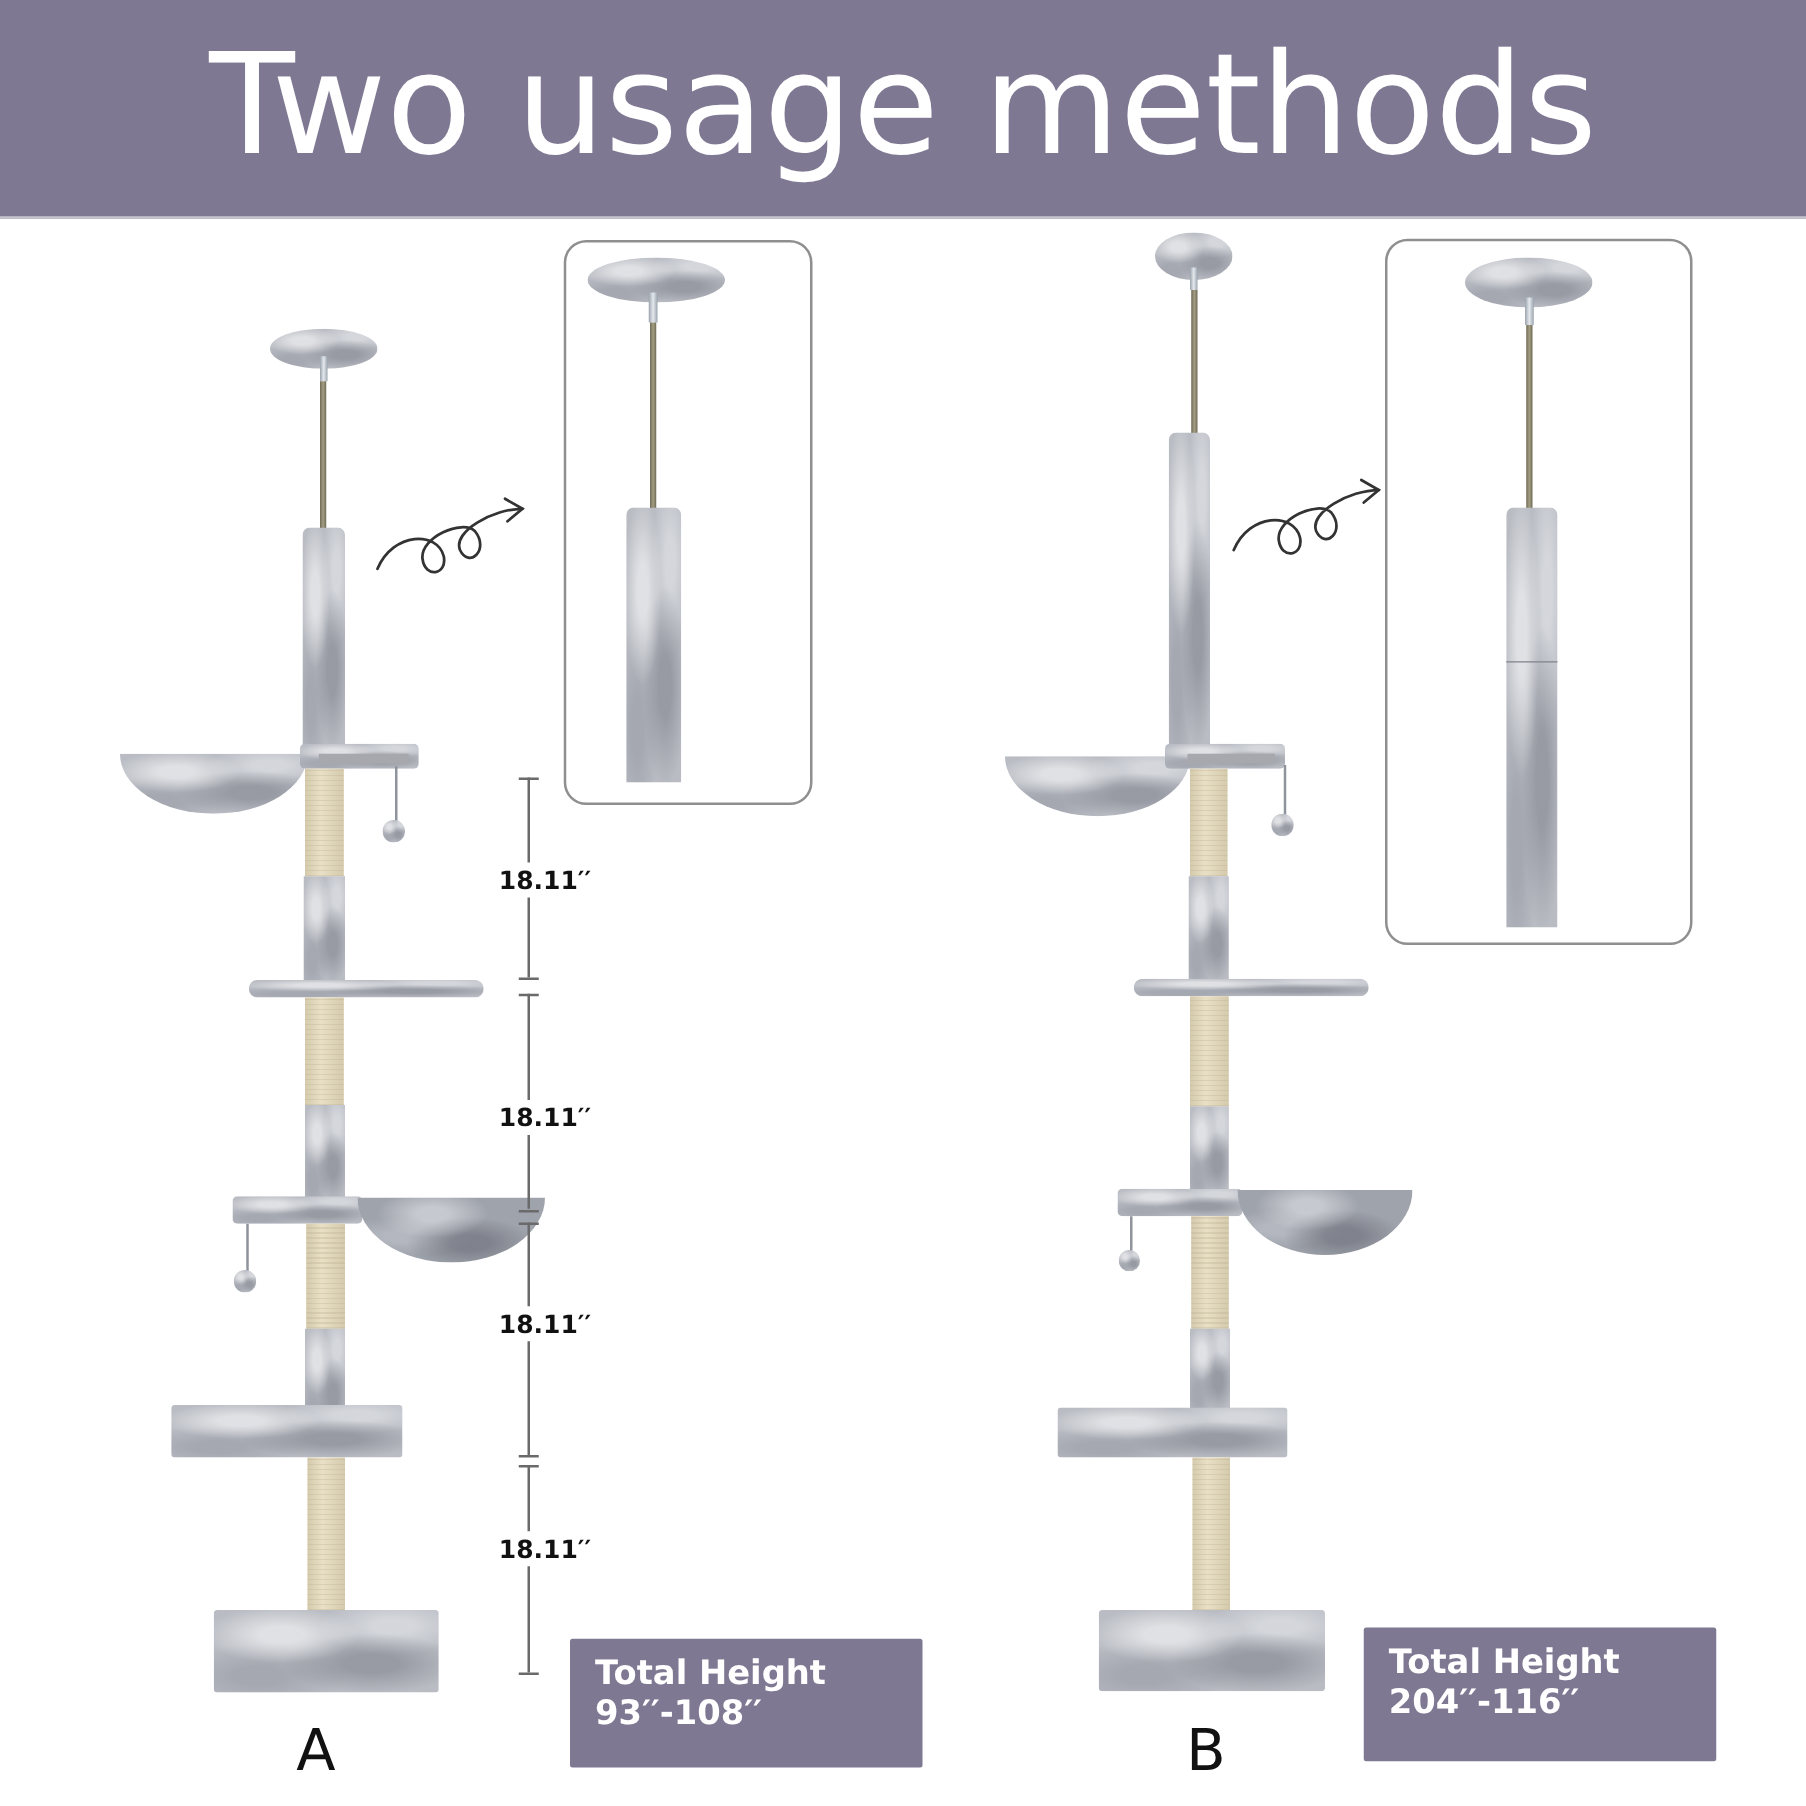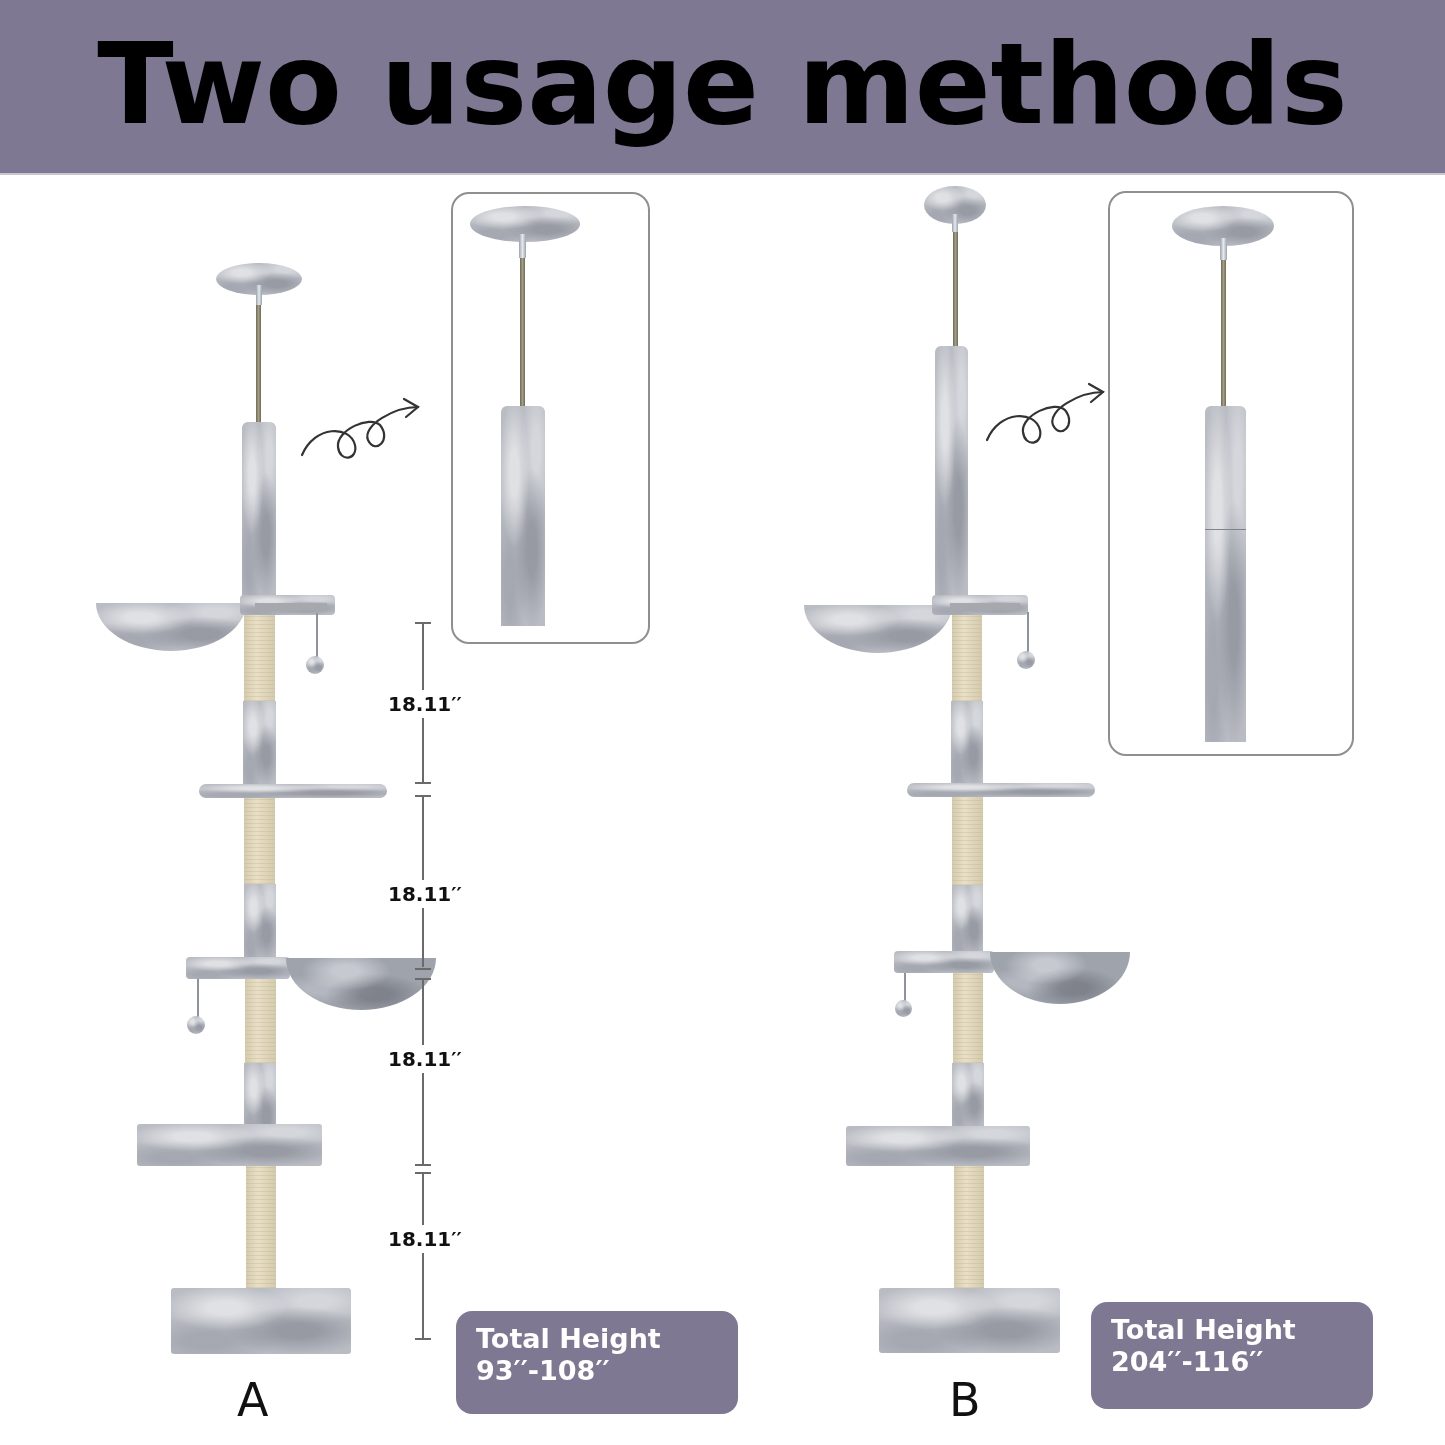--- a/index.html
+++ b/index.html
@@ -8,21 +8,21 @@
     background: #ffffff;
     font-family: "DejaVu Sans", "Liberation Sans", sans-serif;
   }
   .header {
     position: absolute; left: 0; top: 0; width: 1445px; height: 173px;
     background: #7f7893;
     display: flex; align-items: center; justify-content: center;
     border-bottom: 2px solid #c9c6d1;
   }
   .header-title {
-    color: #000000; font-weight: bold; font-size: 112px;
+    color: #ffffff; font-weight: normal; font-size: 112px;
     letter-spacing: 0px; line-height: 1; margin-top: -6px;
     font-family: "DejaVu Sans", sans-serif;
     text-align: center;
   }
   .abs { position: absolute; }
   .fur { background: #b9bcc3; background-image:
     radial-gradient(ellipse at 30% 30%, rgba(255,255,255,0.55) 0 10%, transparent 35%),
     radial-gradient(ellipse at 70% 65%, rgba(110,114,125,0.45) 0 12%, transparent 40%),
     radial-gradient(ellipse at 20% 80%, rgba(140,144,155,0.45) 0 10%, transparent 35%),
     radial-gradient(ellipse at 80% 20%, rgba(230,232,236,0.6) 0 8%, transparent 30%);
@@ -36,28 +36,28 @@
     repeating-linear-gradient(0deg, rgba(190,178,145,0.35) 0 1px, transparent 1px 4px),
     linear-gradient(90deg, rgba(180,168,135,0.35), rgba(255,255,255,0.1) 40%, rgba(180,168,135,0.35));
   }
   .rod { background: linear-gradient(90deg, #6f6a55, #a39d83 50%, #6f6a55); }
   .bolt { background: linear-gradient(90deg, #9aa3ad, #e5e9ee 50%, #9aa3ad); }
   .disc { border-radius: 50%; }
   .dim-line { background: #6a6a6a; width: 1.5px; }
   .dim-label {
     color: #111111; font-weight: bold; font-size: 20px;
     font-family: "DejaVu Sans", sans-serif; background: #ffffff;
-    padding: 2px 0; white-space: nowrap;
+    padding: 2px 0; white-space: nowrap; margin-left: 11px;
   }
   .tick { width: 16px; height: 1.5px; background: #6a6a6a; }
   .zoom-box {
     border: 2px solid #8f8f8f; border-radius: 18px; background: #ffffff;
   }
   .badge {
-    background: #7f7893; border-radius: 16px; color: #ffffff;
+    background: #7f7893; border-radius: 2px; color: #ffffff;
     font-weight: bold; font-size: 27px; line-height: 1.2;
     padding: 12px 20px; box-sizing: border-box;
     font-family: "DejaVu Sans", sans-serif;
   }
   .variant-letter {
     color: #111111; font-size: 46px; font-weight: normal;
     font-family: "DejaVu Sans", sans-serif;
   }
   .pom { border-radius: 50%; }
   .string { background: #8f949c; width: 1.5px; }

